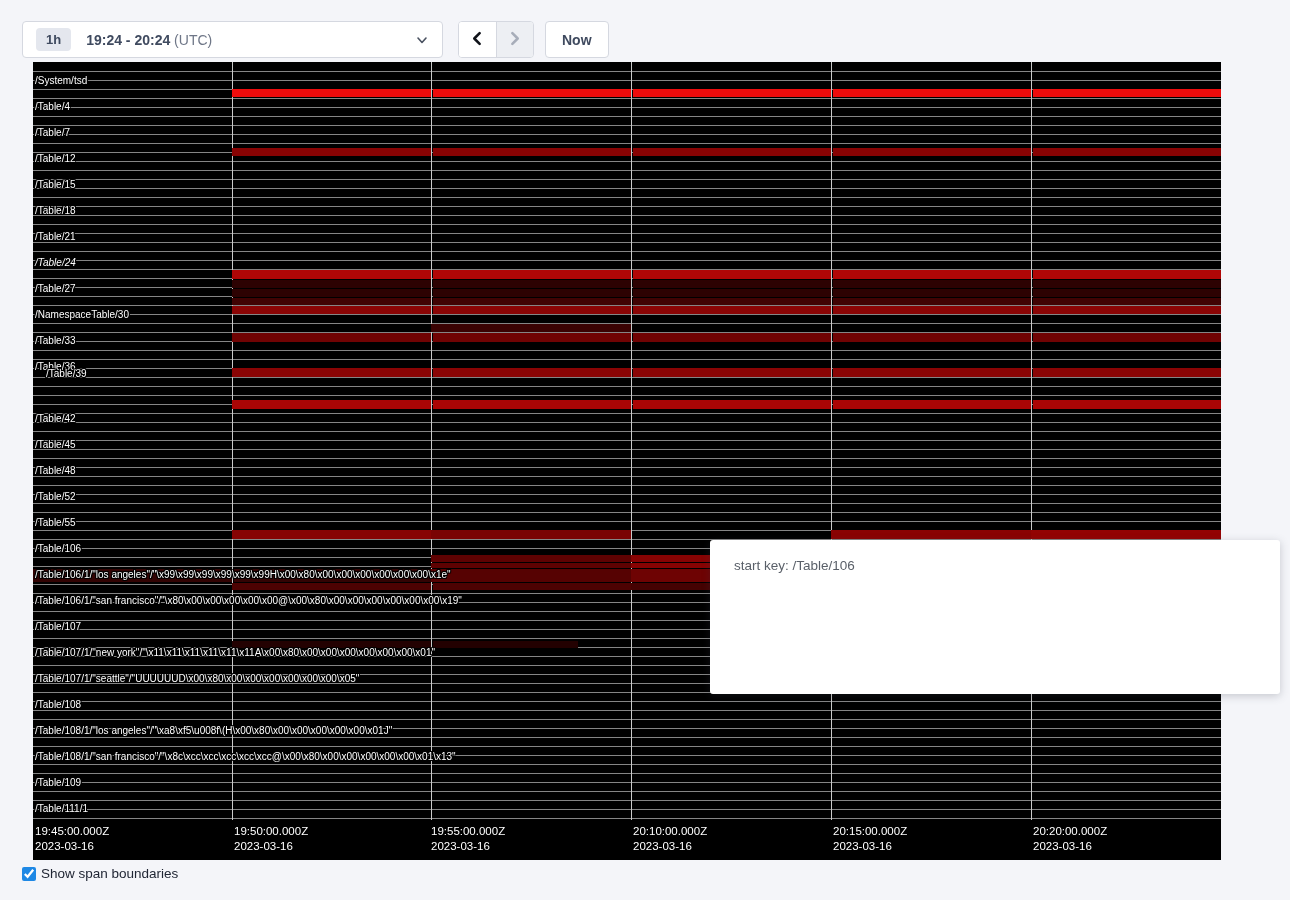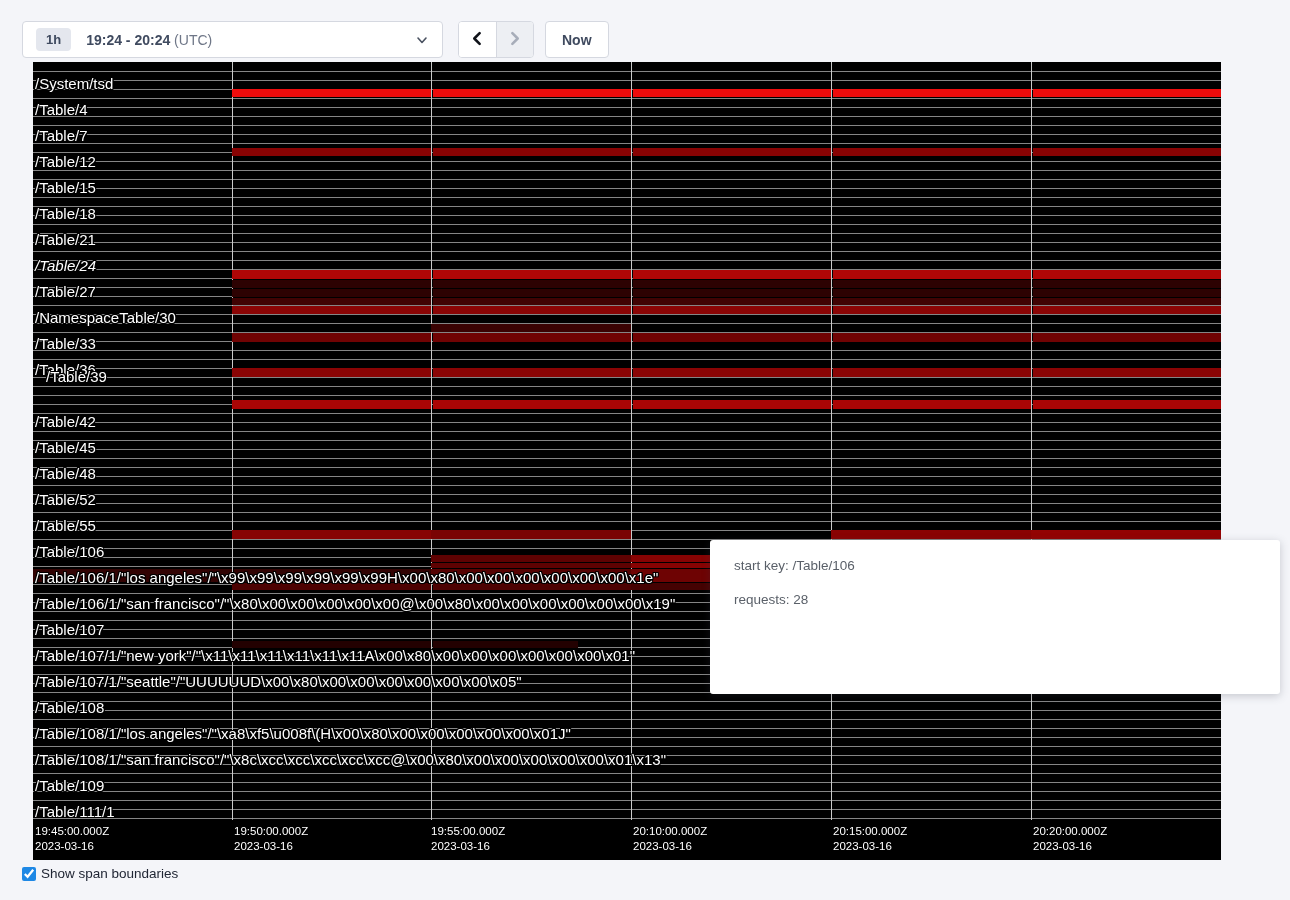--- a/index.html
+++ b/index.html
@@ -37,21 +37,21 @@
     position:absolute; left:33px; top:62px; width:1188px; height:798px;
     background:#000; overflow:hidden;
   }
   #hlines {
     position:absolute; left:0; top:1px; width:100%; height:758px; z-index:1;
     background:repeating-linear-gradient(to bottom, transparent 0px, transparent 8px, var(--boundary-line,#858585) 8px, var(--boundary-line,#858585) 9px);
   }
   .vline { position:absolute; top:0; height:758px; width:1px; background:#c9c9c9; z-index:2; }
   .band  { position:absolute; z-index:3; }
   .row-label {
-    position:absolute; left:2px; z-index:5; color:#fff; font-size:15px; white-space:nowrap;
+    position:absolute; left:2px; z-index:5; color:#fff; font-size:10px; white-space:nowrap;
     text-shadow:-1px 0 0 #000,1px 0 0 #000,0 -1px 0 #000,0 1px 0 #000,
                 -1px -1px 0 #000,1px 1px 0 #000,-1px 1px 0 #000,1px -1px 0 #000;
   }
   .tick {
     position:absolute; top:762px; z-index:5; color:#fff; font-size:11.5px; line-height:15px; white-space:nowrap;
     text-shadow:-1px 0 0 #000,1px 0 0 #000,0 -1px 0 #000,0 1px 0 #000;
   }
   
   #tooltip {
     position:absolute; left:710px; top:540px; width:570px; height:154px; z-index:10;
@@ -232,19 +232,18 @@
       <div>2023-03-16</div>
     </div>
     <div class="tick" style="left: 1000px;">
       <div>20:20:00.000Z</div>
       <div>2023-03-16</div>
     </div>
   </div>
 
 <div id="tooltip">
   <p>start key: /Table/106</p>
-  <p>requests: 28</p>
 </div>
 
 <label class="footer-row">
   <input type="checkbox" id="span-cb" checked="" style="accent-color: rgb(30, 136, 229);">
   <span>Show span boundaries</span>
 </label>
 
 </body></html>

